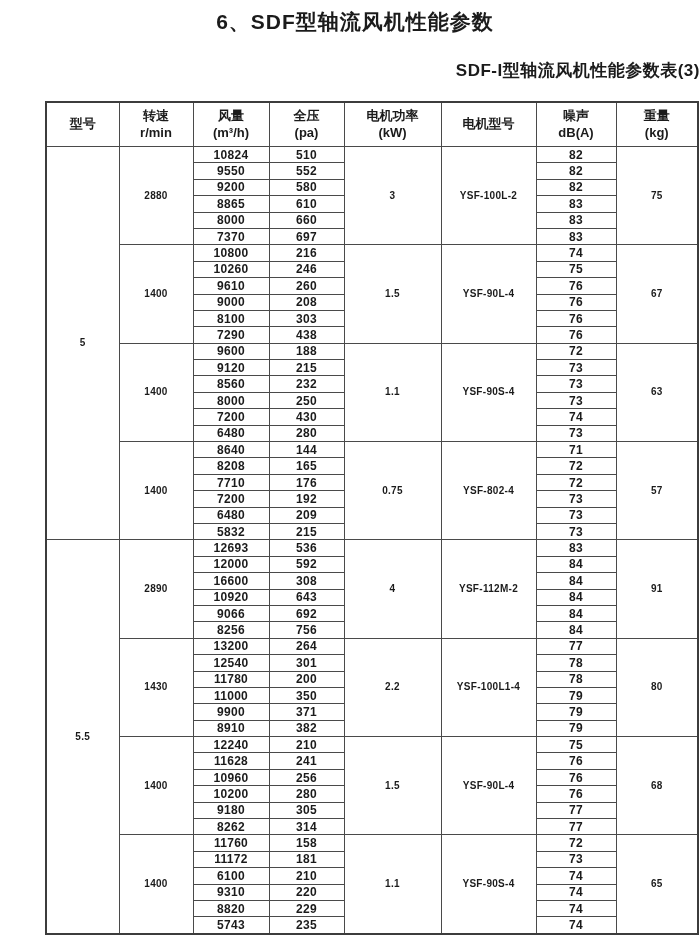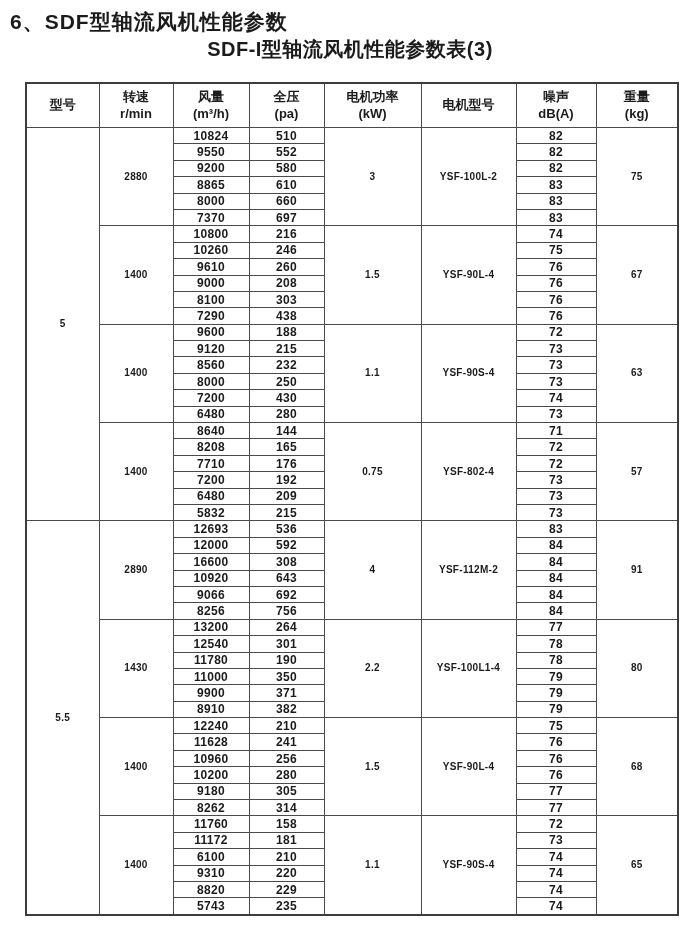--- a/index.html
+++ b/index.html
@@ -13,32 +13,33 @@
     overflow: hidden;
     font-family: "Liberation Sans", "DejaVu Sans", sans-serif;
     color: #1b1b1b;
     -webkit-font-smoothing: antialiased;
   }
   .page-heading {
     font-size: 21px;
     font-weight: bold;
     margin: 8px 0 0 10px;
     letter-spacing: 1px;
+    text-align: center;
   }
   .table-subtitle {
-    text-align: center;
-    font-size: 20px;
+    text-align: right;
+    font-size: 17px;
     font-weight: bold;
-    margin-top: 0;
+    margin-top: 23px;
     letter-spacing: 0.5px;
   }
   table.perf-table {
     border-collapse: collapse;
     table-layout: fixed;
-    margin: 19px 0 0 25px;
+    margin: 19px 0 0 45px;
     border: 2px solid #3c3c3c;
   }
   .perf-table th,
   .perf-table td {
     border: 1px solid #4a4a4a;
     text-align: center;
     vertical-align: middle;
     font-weight: bold;
     padding: 0;
     overflow: hidden;
@@ -276,21 +277,21 @@
         <td>77</td>
         <td rowspan="6" class="merged">80</td>
       </tr>
       <tr>
         <td>12540</td>
         <td>301</td>
         <td>78</td>
       </tr>
       <tr>
         <td>11780</td>
-        <td>190</td>
+        <td>200</td>
         <td>78</td>
       </tr>
       <tr>
         <td>11000</td>
         <td>350</td>
         <td>79</td>
       </tr>
       <tr>
         <td>9900</td>
         <td>371</td>

